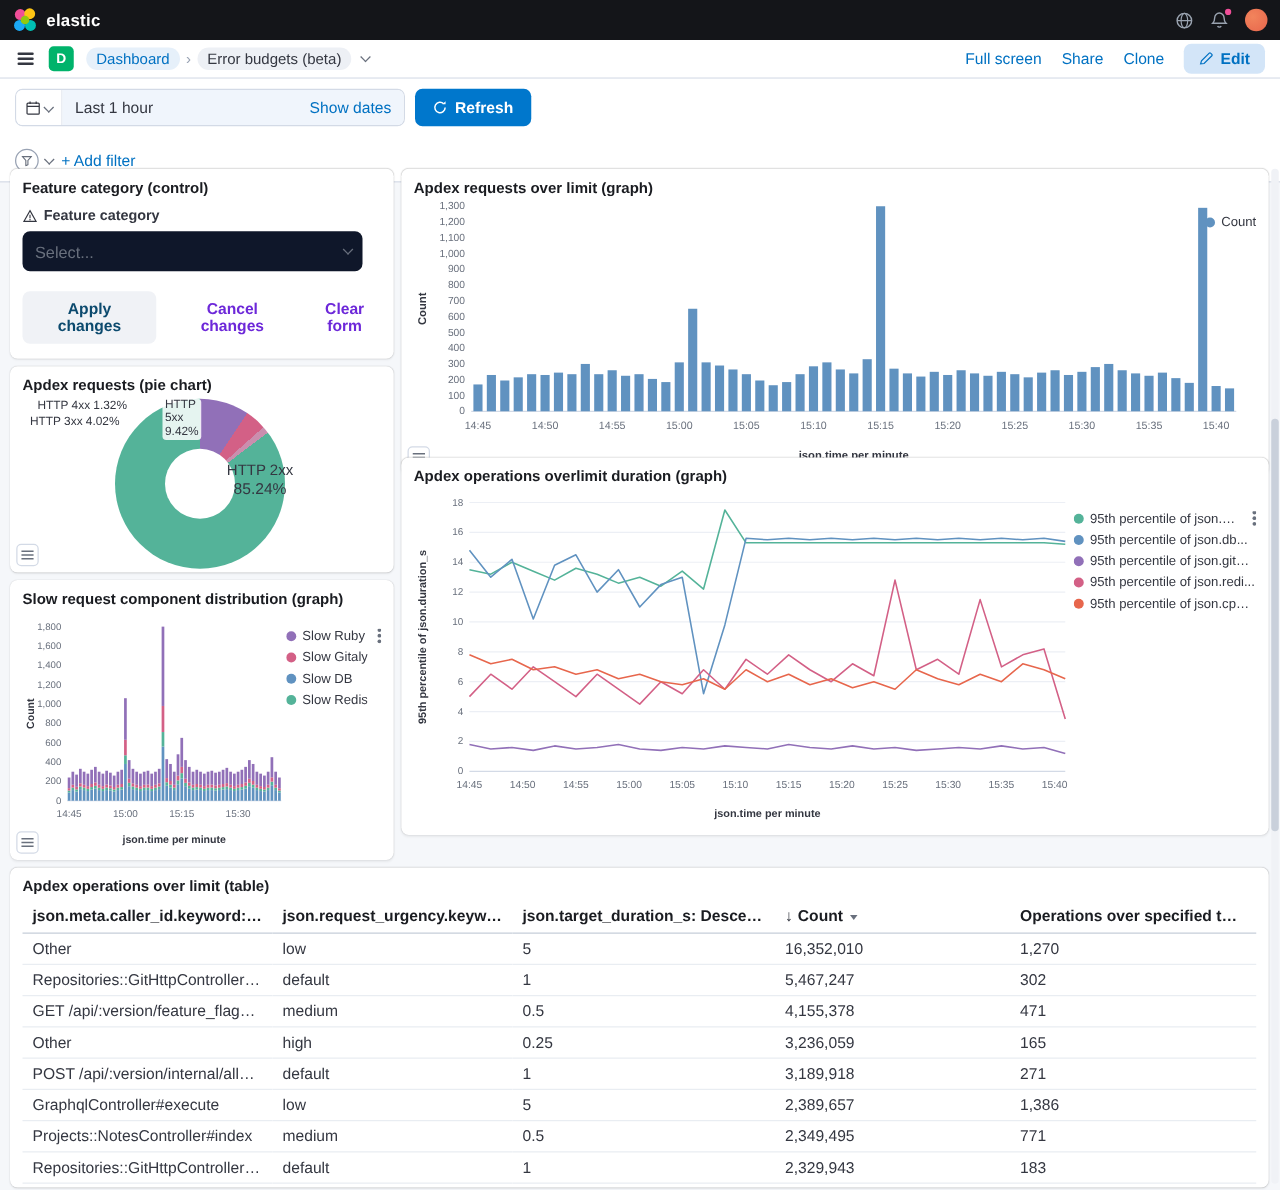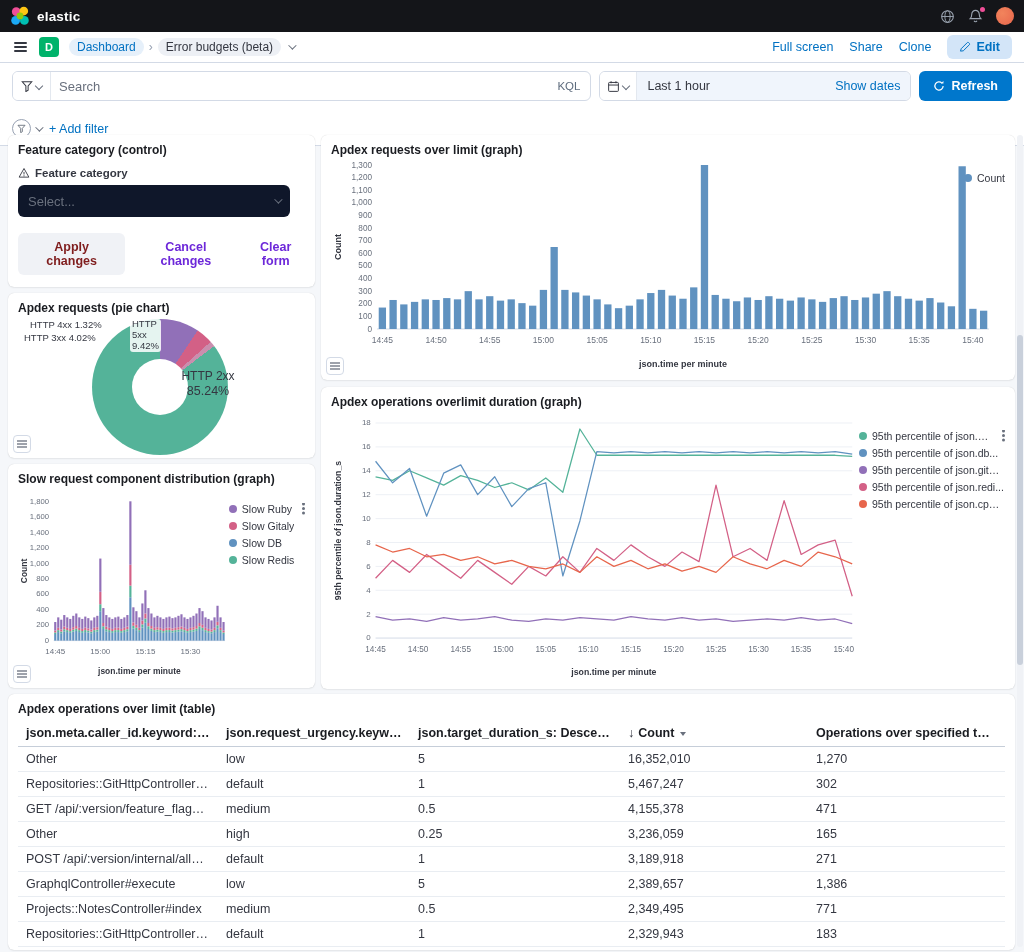--- a/index.html
+++ b/index.html
@@ -52,30 +52,30 @@
   .filter-set{width:19px;height:19px;border:1px solid #98A2B3;border-radius:50%;display:inline-flex;align-items:center;justify-content:center;cursor:pointer;}
   .add-filter{color:#0071C2;font-size:12.5px;text-decoration:none;cursor:pointer;}
 
   
   .panel{position:absolute;background:#fff;border-radius:6px;box-shadow:0 1px 2px rgba(0,0,0,.06),0 0 1px rgba(0,0,0,.18);padding:8px 10px;}
   .panel-title{font-size:12px;font-weight:700;color:#1a1c21;margin-bottom:2px;white-space:nowrap;overflow:hidden;text-overflow:ellipsis;}
   #p-control{left:8px;top:135px;width:307px;height:152px;}
   #p-pie{left:8px;top:293px;width:307px;height:165px;}
   #p-slow{left:8px;top:464px;width:307px;height:224px;}
   #p-bars{left:321px;top:135px;width:694px;height:245px;}
-  #p-lines{left:321px;top:387px;width:694px;height:302px;}
+  #p-lines{left:321px;top:366px;width:694px;height:302px;}
   #p-table{left:8px;top:694px;width:1007px;height:256px;}
 
   .panel-opt{position:absolute;left:5px;bottom:5px;width:18px;height:18px;border:1px solid #D3DAE6;border-radius:4px;background:#fff;display:flex;align-items:center;justify-content:center;cursor:pointer;}
 
   
   .ctl-label{display:flex;align-items:center;gap:5px;font-size:11.5px;font-weight:600;color:#343741;margin:10px 0 6px;}
   .ctl-select{width:272px;height:32px;background:#0f172a;border-radius:6px;display:flex;align-items:center;justify-content:space-between;padding:0 10px;color:#69707D;font-size:13px;cursor:pointer;}
   .ctl-buttons{display:flex;align-items:center;gap:16px;margin-top:16px;}
-  .ctl-apply{background:#F0F2F6;color:#7f1d1d;font-weight:600;font-size:12.5px;border:none;border-radius:6px;padding:7px 12px;cursor:pointer;}
+  .ctl-apply{background:#F0F2F6;color:#0c4a6e;font-weight:600;font-size:12.5px;border:none;border-radius:6px;padding:7px 12px;cursor:pointer;}
   .ctl-textbtn{background:none;border:none;color:#6d28d9;font-weight:600;font-size:12.5px;cursor:pointer;}
 
   
   .pie-wrap{position:relative;height:138px;margin-top:2px;}
   .donut{position:absolute;left:74px;top:2px;width:136px;height:136px;border-radius:50%;}
   .donut-hole{position:absolute;left:50%;top:50%;width:56px;height:56px;margin:-28px 0 0 -28px;border-radius:50%;background:#fff;}
   .donut-center{position:absolute;left:150px;top:52px;width:80px;text-align:center;line-height:1.25;}
   .donut-center .l1{font-size:12px;color:#343741;display:block;}
   .donut-center .l2{font-size:12.5px;color:#343741;display:block;}
   .callout{position:absolute;font-size:9.5px;color:#343741;white-space:nowrap;}
@@ -165,30 +165,20 @@
       <svg width="12" height="12" viewBox="0 0 16 16">
           <path d="M2 13.5l.9-3.2 8.3-8.3a1 1 0 0 1 1.4 0l1.4 1.4a1 1 0 0 1 0 1.4l-8.3 8.3L2 13.5z" fill="none" stroke="#0071C2" stroke-width="1.3"></path>
         </svg>
       <span>Edit</span>
     </button>
   </div>
 </nav>
 
 <div class="querybar">
   <div class="search-row">
-    <div class="query-input-group">
-      <button class="filter-btn">
-        <svg width="12" height="12" viewBox="0 0 14 14">
-            <path d="M1.5 2h11l-4.2 4.8V12l-2.6 1.5V6.8z" fill="none" stroke="#343741" stroke-width="1.2"></path>
-          </svg>
-        <span class="chev" style="transform:rotate(45deg);margin-left:0;"></span>
-      </button>
-      <input type="text" placeholder="Search" style="">
-      <span class="kql">KQL</span>
-    </div>
     <div class="date-group">
       <button class="cal-btn">
         <svg width="13" height="13" viewBox="0 0 16 16">
             <rect x="2" y="3" width="12" height="11" rx="1" fill="none" stroke="#343741" stroke-width="1.2"></rect>
             <line x1="2" y1="6.2" x2="14" y2="6.2" stroke="#343741" stroke-width="1.2"></line>
             <line x1="5" y1="1.5" x2="5" y2="4" stroke="#343741" stroke-width="1.2"></line>
             <line x1="11" y1="1.5" x2="11" y2="4" stroke="#343741" stroke-width="1.2"></line>
           </svg>
         <span class="chev" style="transform:rotate(45deg);margin-left:0;"></span>
       </button>

